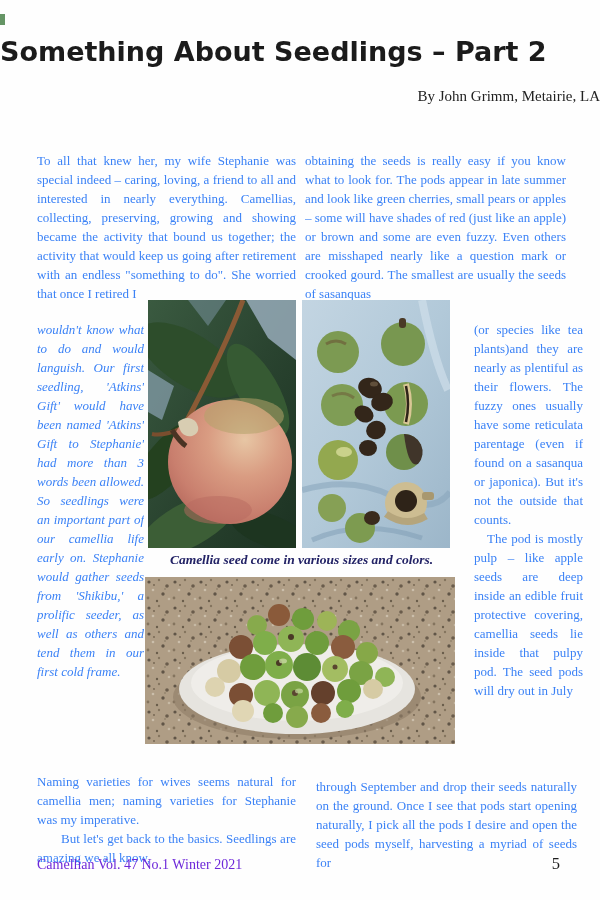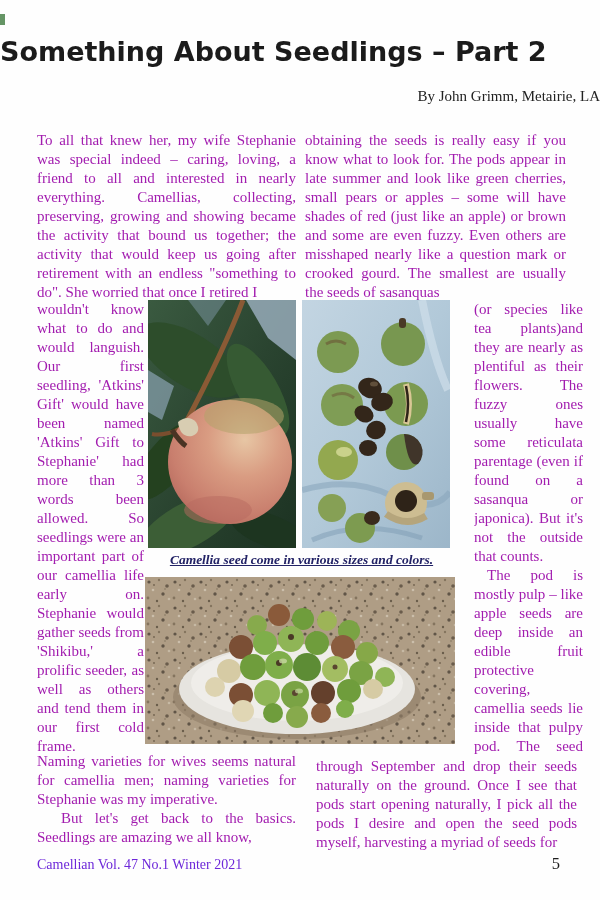--- a/index.html
+++ b/index.html
@@ -11,39 +11,39 @@
   .title{
     position:absolute;top:36px;left:0;width:600px;text-align:left;
     font-family:"DejaVu Sans", sans-serif;font-weight:bold;
     font-size:27px;letter-spacing:0px;color:#1b1b1b;
   }
   .byline{
     position:absolute;top:88px;left:0;width:600px;text-align:right;
     font-size:15px;color:#222;
   }
   .tb{
-    position:absolute;text-align:justify;font-size:15px;line-height:19px;
-    overflow:hidden;color:#a21caf;
+    position:absolute;text-align:justify;font-size:13px;line-height:19px;
+    overflow:hidden;color:#3b82f6;margin-top:20px;
   }
   .tb p{margin:0;padding:0;}
   .indent{text-indent:24px;}
   .indent-sm{text-indent:13px;}
   #blockA{left:37px;top:131px;width:259px;height:170px;}
-  #blockB{left:37px;top:300px;width:107px;height:455px;}
+  #blockB{left:37px;top:300px;width:107px;height:455px;font-style:italic;}
   #blockC{left:37px;top:752px;width:259px;height:100px;}
   #blockD{left:305px;top:131px;width:261px;height:170px;}
   #blockE{left:474px;top:300px;width:109px;height:458px;}
   #blockF{left:316px;top:757px;width:261px;height:100px;}
   .photo{position:absolute;display:block;}
   #photo1{left:148px;top:300px;}
   #photo2{left:302px;top:300px;}
   #photo3{left:145px;top:577px;}
   .caption{
     position:absolute;left:148px;top:552px;width:307px;text-align:center;
-    font-size:13.5px;font-weight:bold;font-style:italic;color:#232366;text-decoration:underline;
+    font-size:13.5px;font-weight:bold;font-style:italic;color:#232366;
   }
   .footer-left{
     position:absolute;left:37px;top:857px;font-size:14px;color:#6d28d9;
   }
   .footer-page{
     position:absolute;right:40px;top:854px;font-size:16.5px;color:#1d1d1d;
   }
   .scan-speck{
     position:absolute;left:0px;top:14px;width:5px;height:11px;
     background:#3f7a3f;opacity:.8;

